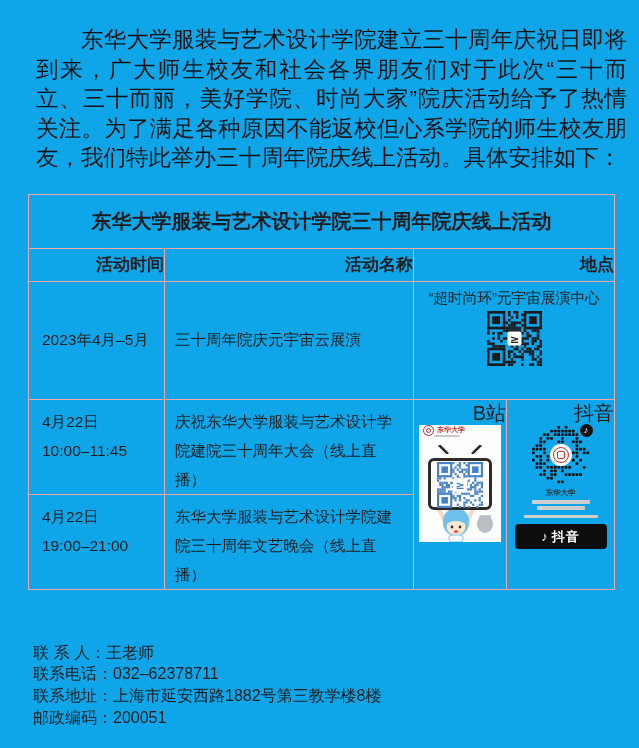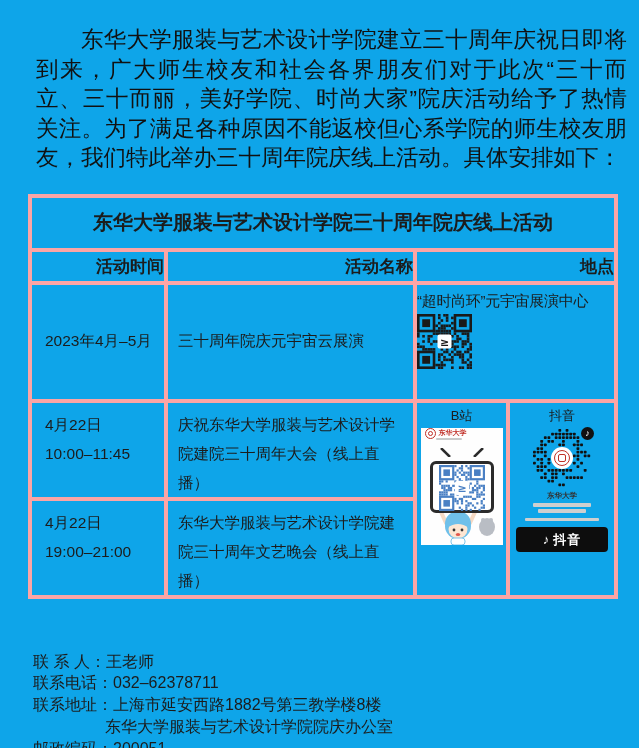--- a/index.html
+++ b/index.html
@@ -13,35 +13,35 @@
     margin:25px 12px 0 36px;
     font-size:22.5px; line-height:29.5px;
     text-align:justify; text-indent:2em;
     color:#111;
   }
   
   table.schedule {
     margin:21px 0 0 28px; width:586px;
     border-collapse:collapse; table-layout:fixed;
   }
-  table.schedule td { border:4px solid #fca5a5; overflow:hidden; }
+  table.schedule td { border:1px solid #fca5a5; overflow:hidden; }
   .title-cell { height:54px; text-align:center; vertical-align:middle; font-weight:bold; font-size:20px; }
   .head-cell  { height:33px; text-align:right; vertical-align:middle; font-weight:bold; font-size:17px; }
   .r1 td { height:118px; }
   .r2 td { height:67px; }
   .r3 td { height:75px; }
   .time-mid  { vertical-align:middle; padding-left:13px; font-size:15.5px; }
   .name-mid  { vertical-align:middle; padding:0 8px 0 10px; font-size:15.5px; }
   .time-top  { vertical-align:top; padding:7px 4px 0 13px; font-size:15.5px; line-height:29px; }
   .name-top  { vertical-align:top; padding:7px 8px 0 10px; font-size:15.5px; line-height:29px; }
-  .loc-cell  { vertical-align:top; padding-top:7px; }
+  .loc-cell  { vertical-align:top; text-align:center; padding-top:7px; }
   .loc-title { font-size:15px; letter-spacing:-0.3px; }
   .qr-wrap   { margin-top:3px; display:inline-block; line-height:0; }
   .platform-cell  { vertical-align:top; text-align:center; padding-top:4px; }
-  .platform-label { font-size:13px; line-height:18px; }
+  .platform-label { font-size:20px; line-height:18px;text-align:right; }
   
   .bili-card { width:82px; margin:3px auto 0; background:#fefefe; }
   .bili-logo-row { display:flex; align-items:flex-start; padding-left:4px; height:14px; }
   .seal { width:11px; height:11px; border:1.6px solid #c03028; border-radius:50%; position:relative; flex:0 0 auto; }
   .seal::after { content:""; position:absolute; left:2px; top:2px; right:2px; bottom:2px; border:1px solid #c03028; border-radius:50%; }
   .bili-univ { font-size:7px; color:#c03028; font-weight:bold; line-height:7px; margin:1px 0 0 3px; text-align:left; }
   .gray-line { height:2.5px; background:#c9c9c9; border-radius:1px; margin-top:2px; }
   .tv { position:relative; width:64px; margin:1px auto 0; }
   .tv-box { width:64px; height:52px; border:3px solid #2b2b2b; border-radius:6px; background:#fff;
             display:flex; align-items:center; justify-content:center; }
@@ -552,21 +552,20 @@
 
   <div class="contact">
     <div class="c-row">
       <span class="c-label">联 系 人：</span><span>王老师</span>
     </div>
     <div class="c-row">
       <span class="c-label">联系电话：</span><span>032–62378711</span>
     </div>
     <div class="c-row">
       <span class="c-label">联系地址：</span><span>上海市延安西路1882号第三教学楼8楼</span>
-      <div class="c-value2">东华大学服装与艺术设计学院院庆办公室</div>
     </div>
     <div class="c-row">
       <span class="c-label">邮政编码：</span><span>200051</span>
     </div>
 
   </div>
 
 </div>
 
 </body></html>

